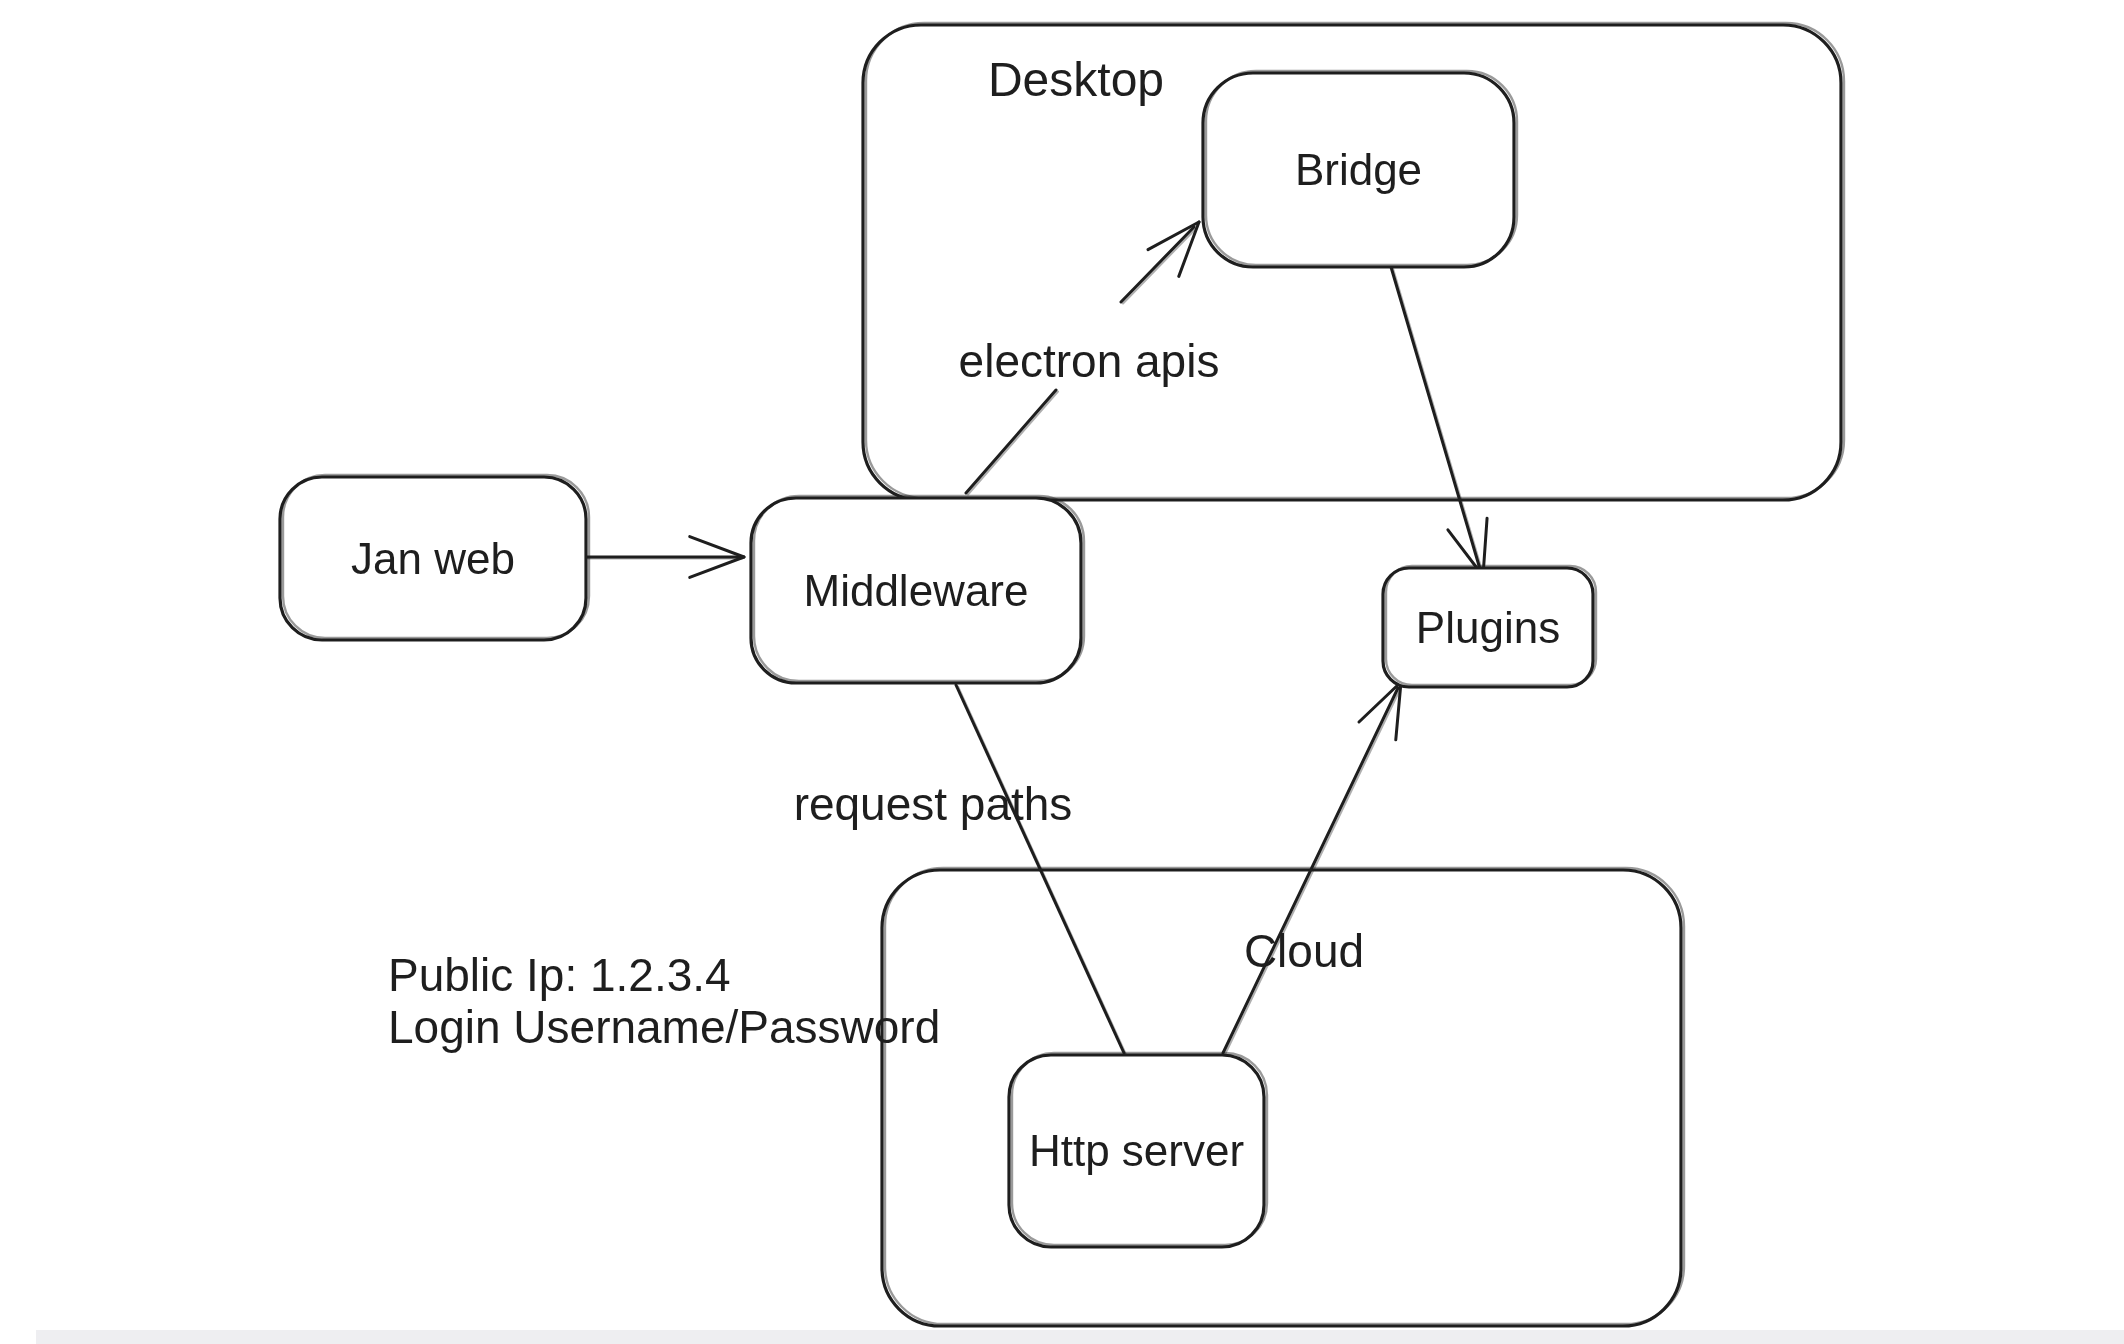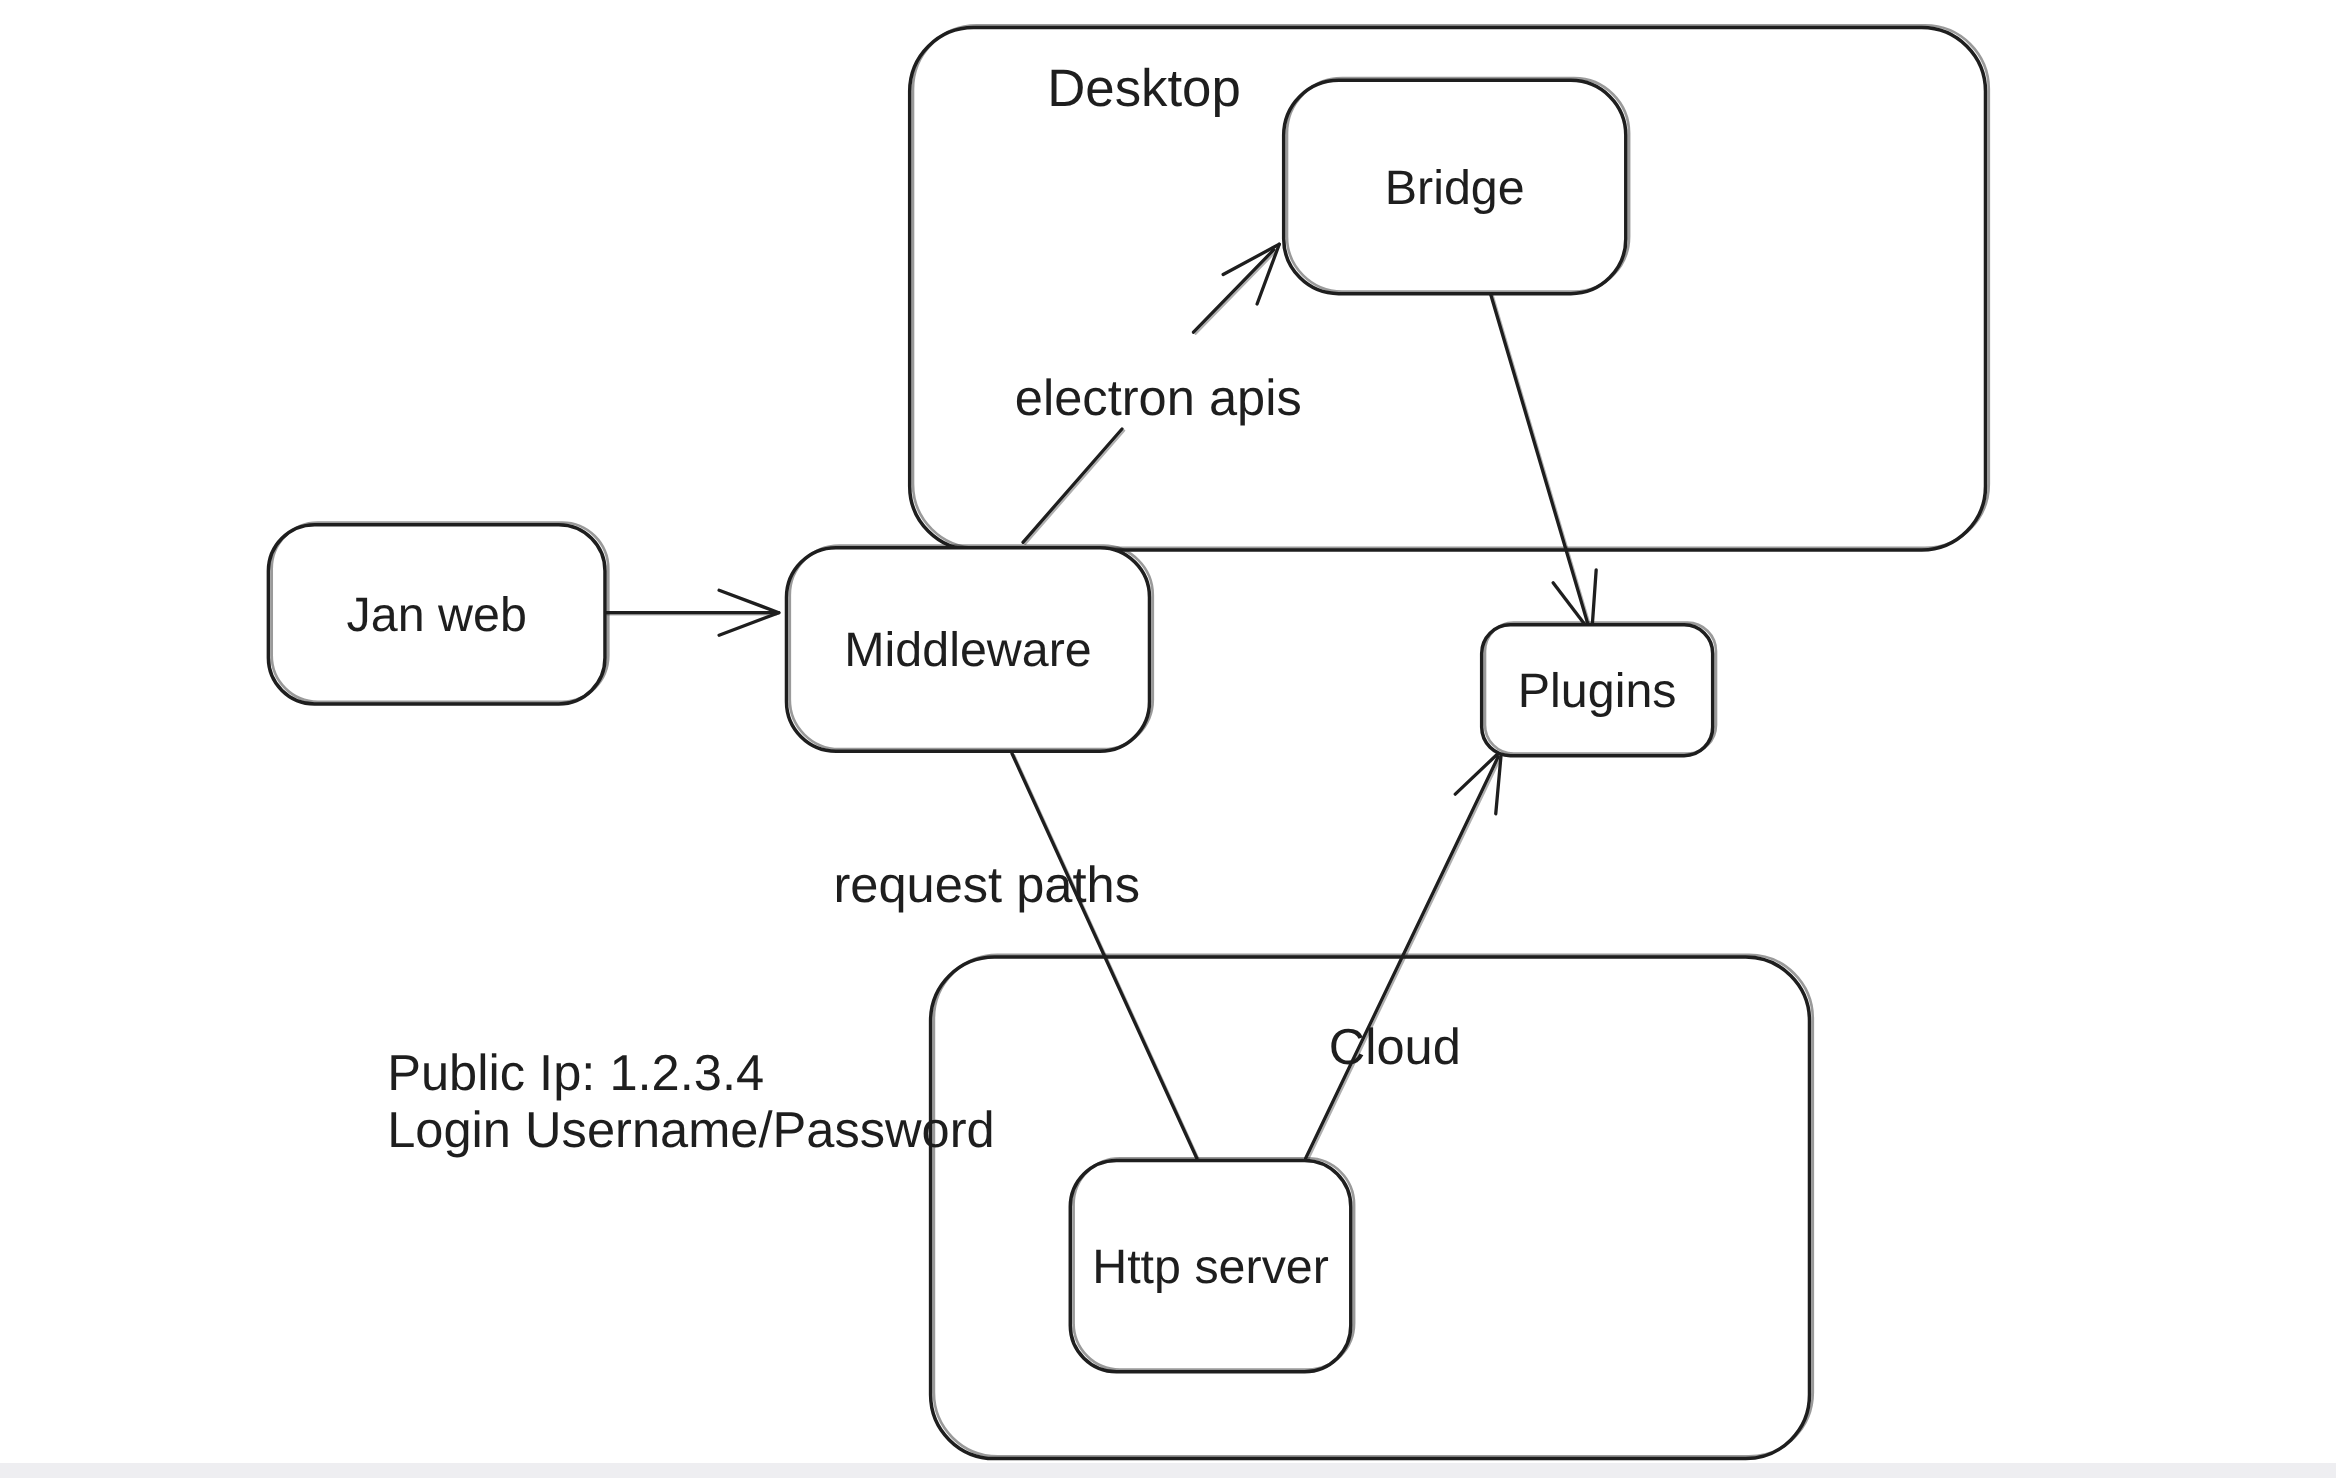--- a/index.html
+++ b/index.html
@@ -1,18 +1,18 @@
 <!DOCTYPE html>
 <html><head>
 <meta charset="utf-8">
 <style>
   html,body{margin:0;padding:0;background:#ffffff;}
   body{width:2124px;height:1344px;overflow:hidden;position:relative;
        font-family:"Liberation Sans", sans-serif;}
-  main{position:absolute;inset:0;}
+  main{position:absolute;inset:0;padding-left:36px;}
   svg{display:block;width:2124px;height:1344px;}
   svg text{font-family:"Liberation Sans", sans-serif;fill:#1e1e1e;}
 </style>
 </head>
 <body>
 
 <main>
   <svg id="diagram" viewBox="0 0 2124 1344">
       <g>
         <rect x="0" y="0" width="2124" height="1344" fill="#ffffff"></rect>

